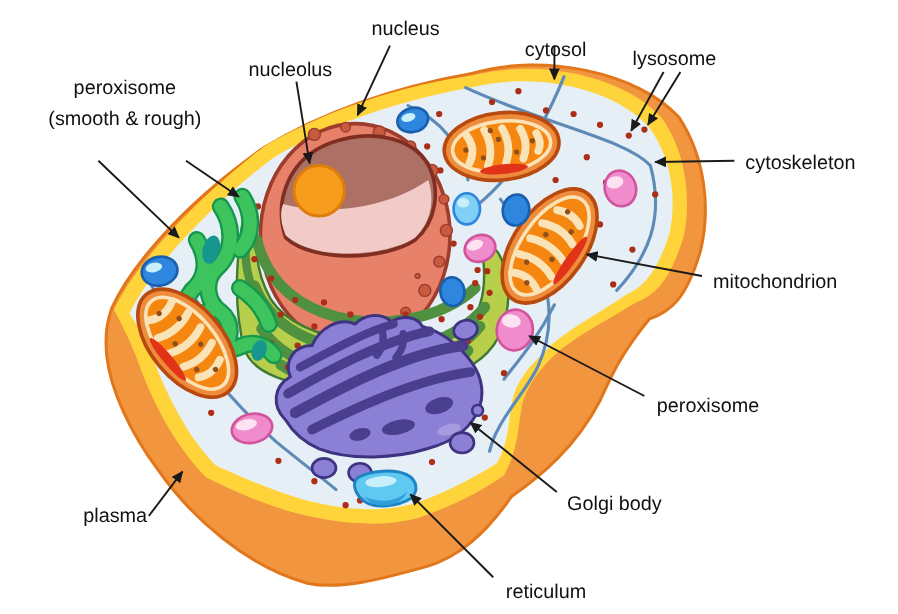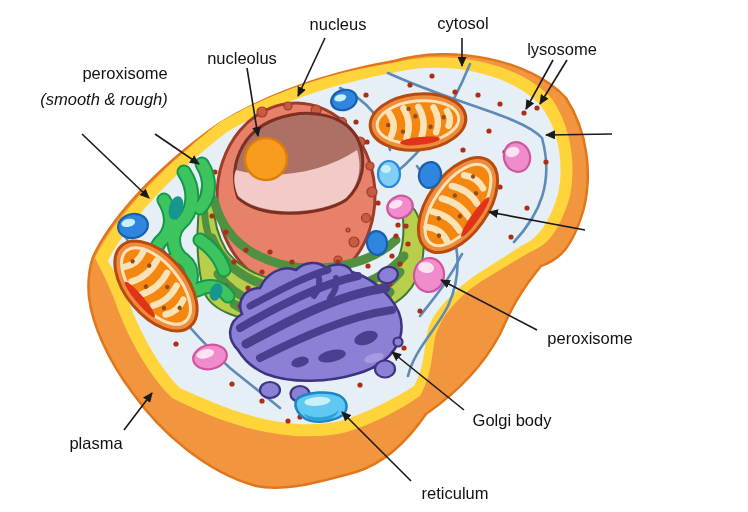--- a/index.html
+++ b/index.html
@@ -1,22 +1,22 @@
 <!DOCTYPE html>
 <html style="--bg: #FFFFFF; --labelText: #111111; --arrow: #1A1A1A; --membraneOrange: #F2953F; --membraneOrangeEdge: #E2761B; --membraneYellow: #FFD43A; --cytosol: #E6EFF5; --cytoskeleton: #5E8AB8; --ribosome: #AC2E17; --nucleusBody: #E8816A; --nucleusOutline: #9E3C2B; --nucleusSpot: #C85A40; --nucleoplasmBrown: #AC7164; --nucleoplasmPink: #F2CBC9; --openingOutline: #7E2F22; --nucleolus: #F89C1D; --nucleolusOutline: #DD7E0C; --roughErBase: #B8CF4B; --roughErBand: #4F9141; --roughErOutline: #3F7A35; --smoothErGreen: #3DC45E; --smoothErDark: #16984C; --smoothErTeal: #16968F; --mitoBody: #EE8C3C; --mitoOutline: #B84A10; --mitoInterior: #F5860F; --mitoCream: #FBE3B8; --mitoDot: #8F4E1A; --mitoRed: #E03318; --golgiLight: #8B7FD6; --golgiDark: #4A3E8F; --golgiOutline: #3E3380; --golgiHighlight: #A79BE0; --lysoLight: #5FC9F2; --lysoDark: #2D9FD9; --lysoOutline: #1F83C4; --lysoHighlight: #C9EFFB; --pinkBody: #F08CCB; --pinkOutline: #D1559E; --pinkHighlight: #FDE3F2; --blueVesicle: #2E86DE; --blueVesicleLight: #7FD0F4; --blueVesicleOutline: #1A5FAE;"><head>
 <meta charset="utf-8">
 <style>
   html,body{margin:0;padding:0;background:#fff;}
   .stage{position:relative;width:748px;height:512px;background:var(--bg,#fff);
          font-family:"Liberation Sans", sans-serif;overflow:hidden;}
   .stage svg{position:absolute;left:0;top:0;}
   .label{position:absolute;transform:translateX(-50%);font-size:16.5px;line-height:20px;
-         color:var(--labelText,#111);text-align:right;white-space:nowrap;}
+         color:var(--labelText,#111);text-align:center;white-space:nowrap;}
   .lblock{display:block;}
-  .italic{font-style:italic;}
+  .italic{}
   .gap{margin-top:6px;}
   
   .mo{fill:var(--membraneOrange);stroke:var(--membraneOrangeEdge);stroke-width:2.5;}
   .my{fill:var(--membraneYellow);}
   .cyt{fill:var(--cytosol);}
   .csk{fill:none;stroke:var(--cytoskeleton);stroke-width:2.6;stroke-linecap:round;}
   #free-dots circle,#er-dots circle{fill:var(--ribosome);}
   .nuc{fill:var(--nucleusBody);stroke:var(--nucleusOutline);stroke-width:3;}
   .nspot{fill:var(--nucleusSpot);stroke:var(--nucleusOutline);stroke-width:1.2;}
   .nopen{fill:var(--nucleoplasmBrown);stroke:var(--openingOutline);stroke-width:3;}
@@ -311,25 +311,27 @@
     <line class="arrow" x1="464" y1="410" x2="392" y2="352" marker-end="url(#ah)"></line>
     <line class="arrow" x1="411" y1="481" x2="342" y2="412" marker-end="url(#ah)"></line>
     <line class="arrow" x1="124" y1="430" x2="152" y2="393" marker-end="url(#ah)"></line>
     <line class="arrow" x1="82" y1="134" x2="149" y2="198" marker-end="url(#ah)"></line>
     <line class="arrow" x1="155" y1="134" x2="199" y2="164" marker-end="url(#ah)"></line>
   </g>
 </svg>
 
   <div class="label" style="left:338px;top:14px">nucleus</div>
   <div class="label" style="left:242px;top:48px">nucleolus</div>
-  <div class="label" style="left:463px;top:13px">cytosol</div>
+  <div class="label" style="left:463px;top:32px">cytosol</div>
   <div class="label" style="left:562px;top:39px">lysosome</div>
+  <div class="label" style="left:667px;top:126px">cytoskeleton</div>
+  <div class="label" style="left:646px;top:225px">mitochondrion</div>
   <div class="label" style="left:512px;top:410px">Golgi body</div>
   <div class="label" style="left:590px;top:328px">peroxisome</div>
   <div class="label" style="left:455px;top:483px">reticulum</div>
-  <div class="label" style="left:96px;top:433px">
+  <div class="label" style="left:96px;top:420px">
     <span class="lblock">plasma</span>
   </div>
   <div class="label" style="left:104px;top:63px">
     <span class="lblock">peroxisome</span>
     <span class="lblock italic gap">(smooth &amp; rough)</span>
   </div>
 </div>
 
 </body></html>

